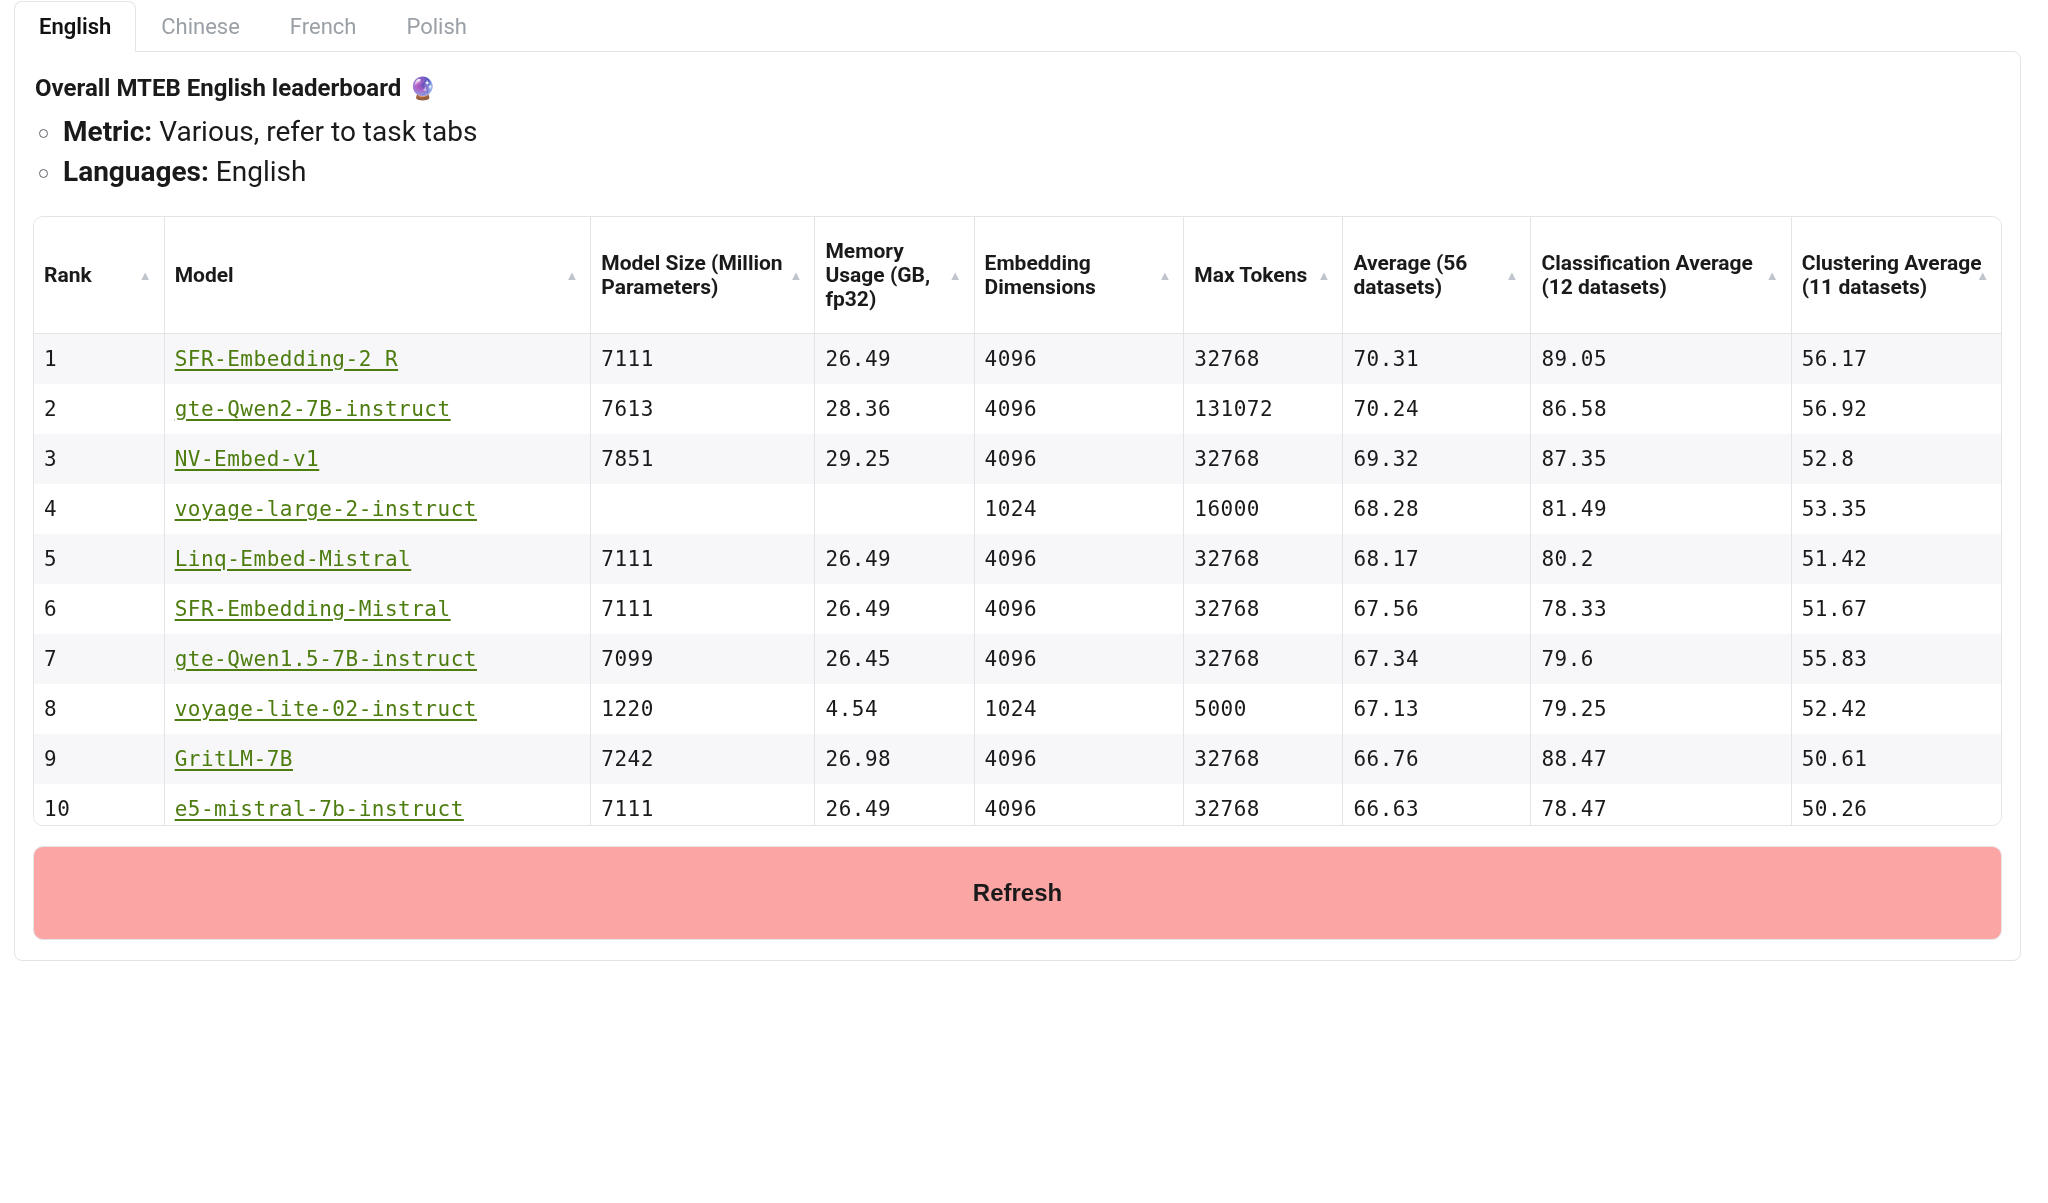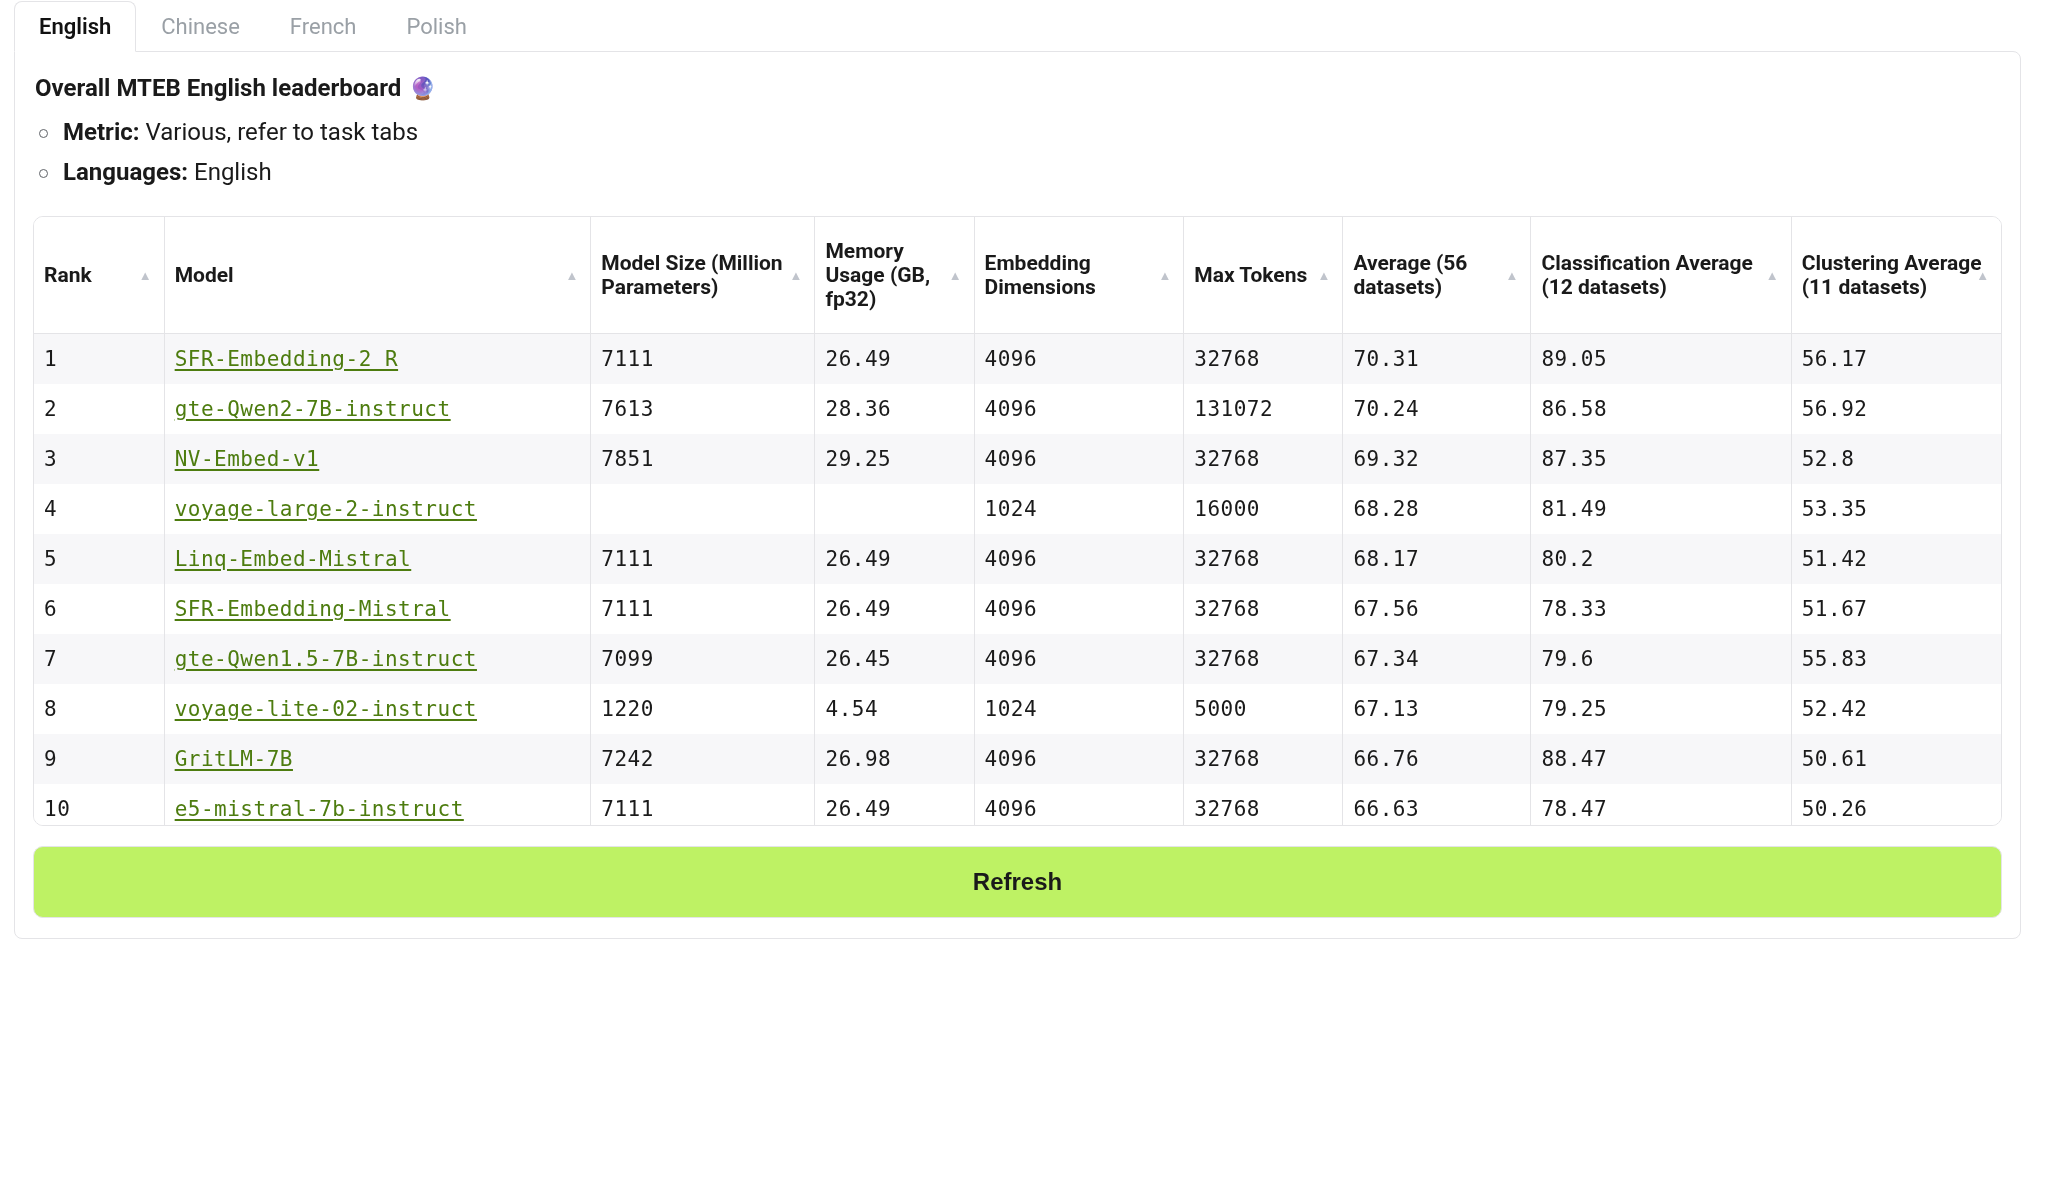--- a/index.html
+++ b/index.html
@@ -58,21 +58,21 @@
   }
   ul.meta {
     list-style: none;
     margin: 0 0 24px 2px;
     padding: 0;
   }
   ul.meta li {
     position: relative;
     padding-left: 28px;
     line-height: 40px;
-    font-size: 24px;
+    font-size: 28px;
   }
   ul.meta li::before {
     content: "";
     position: absolute;
     left: 4px; top: 17px;
     width: 7px; height: 7px;
     border: 1.5px solid #5f6368;
     border-radius: 50%;
     background: transparent;
   }
@@ -125,25 +125,25 @@
   .model a {
     color: #4d7c0f;
     text-decoration: underline;
     text-underline-offset: 3px;
     font-family: ui-monospace, SFMono-Regular, Menlo, Consolas, monospace;
     letter-spacing: 0.5px;
   }
   .refresh {
     margin-top: 20px;
     width: 100%;
-    padding: 21px 0;
+    padding: 32px 0;
     font-size: 24px;
     font-weight: 600;
     color: #1a1a1a;
-    background: #bef264;
+    background: #fca5a5;
     border: 1px solid #e4e4e7;
     border-radius: 10px;
     cursor: pointer;
     text-align: center;
   }
   
   col.c-rank   { width: 90px; }
   col.c-model  { width: 295px; }
   col.c-size   { width: 155px; }
   col.c-mem    { width: 110px; }

